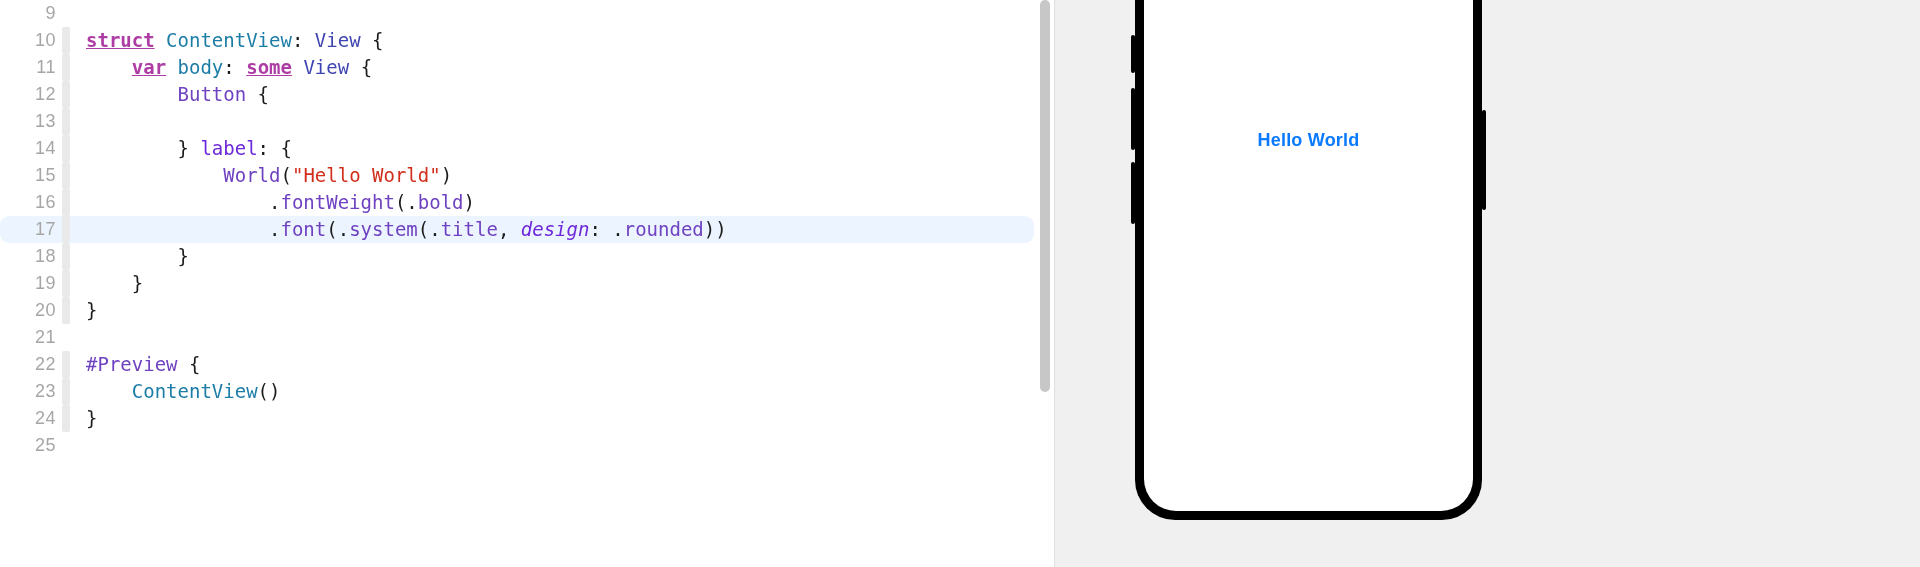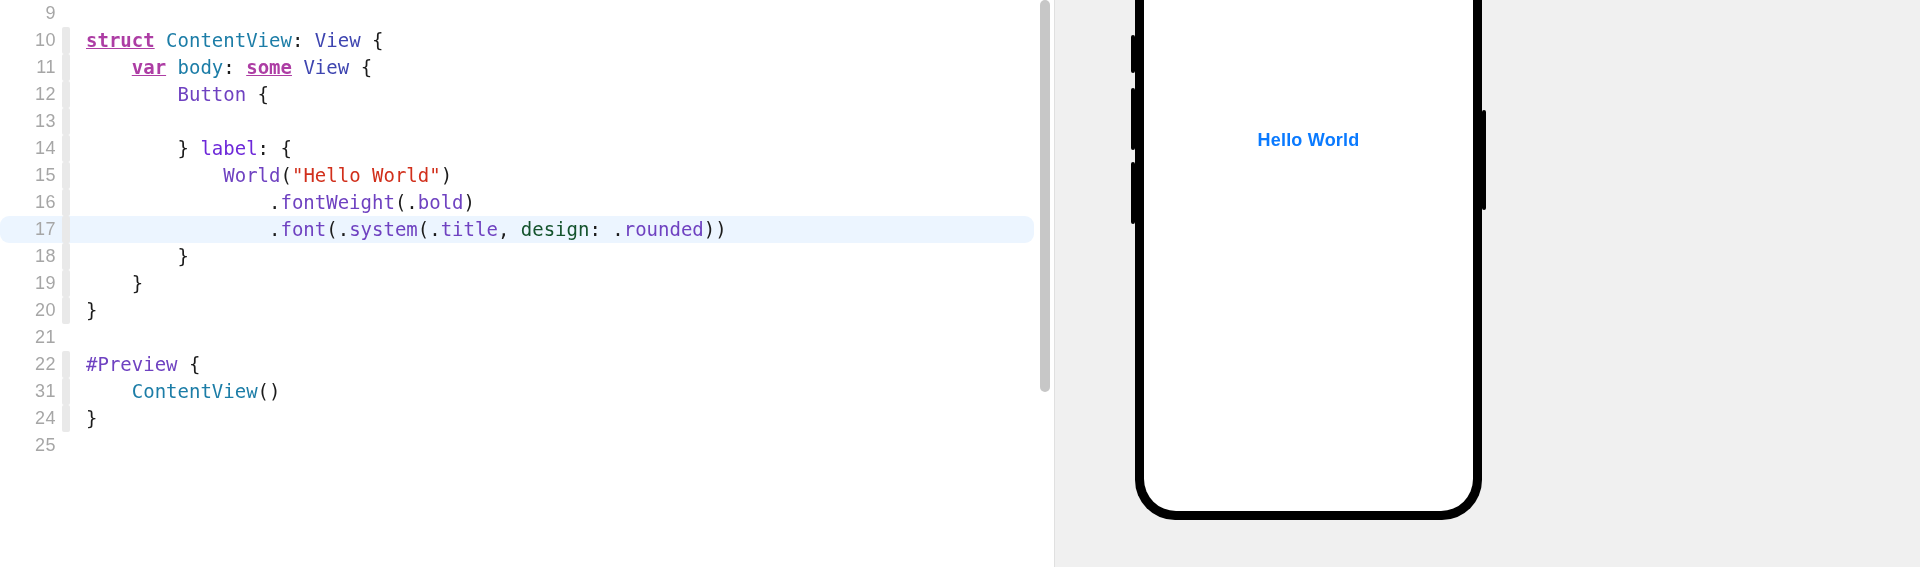--- a/index.html
+++ b/index.html
@@ -18,21 +18,21 @@
 
   
   .kw     { color: #ad3da4; font-weight: 600; text-decoration: underline; }   
   .type   { color: #3e45b0; }                     
   .decl   { color: #1c7da7; }                     
   .callsys{ color: #6f42c1; }                     
   .labelc { color: #6d28d9; }                     
   .str    { color: #d12f1b; }                     
   .mod    { color: #6f42c1; }                     
   .enum   { color: #6f42c1; }                     
-  .argl   { color: #14532d; }                     
+  .argl   { color: #6d28d9; font-style: italic; }                     
   .pre    { color: #6f42c1; }                     
   .pl     { color: #1c1c1c; }                     
 
   
   .divider { flex: 0 0 20px; background: #ffffff; position: relative; }
   .vscroll-track { position: absolute; left: 4px; top: 0; width: 14px; bottom: 0; }
   .vscroll-thumb { position: absolute; left: 2px; top: 0; width: 10px; height: 392px; background: #c7c7c7; border-radius: 5px; }
 
   
   .preview { flex: 1 1 auto; background: #f0f0f0; position: relative; border-left: 1px solid #e0e0e0; }
@@ -117,21 +117,21 @@
           <div class="gutter">21</div>
           <div class="fold"></div>
           <div class="code"></div>
         </div>
         <div class="line">
           <div class="gutter">22</div>
           <div class="fold band"></div>
           <div class="code"><span class="pre">#Preview</span><span class="pl"> {</span></div>
         </div>
         <div class="line">
-          <div class="gutter">31</div>
+          <div class="gutter">23</div>
           <div class="fold band"></div>
           <div class="code"><span class="pl">    </span><span class="decl">ContentView</span><span class="pl">()</span></div>
         </div>
         <div class="line">
           <div class="gutter">24</div>
           <div class="fold band"></div>
           <div class="code"><span class="pl">}</span></div>
         </div>
         <div class="line">
           <div class="gutter">25</div>

